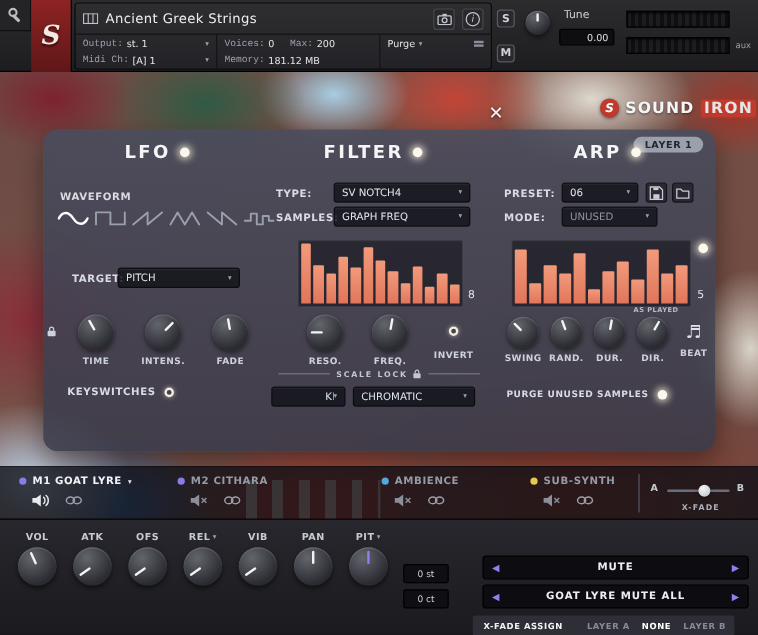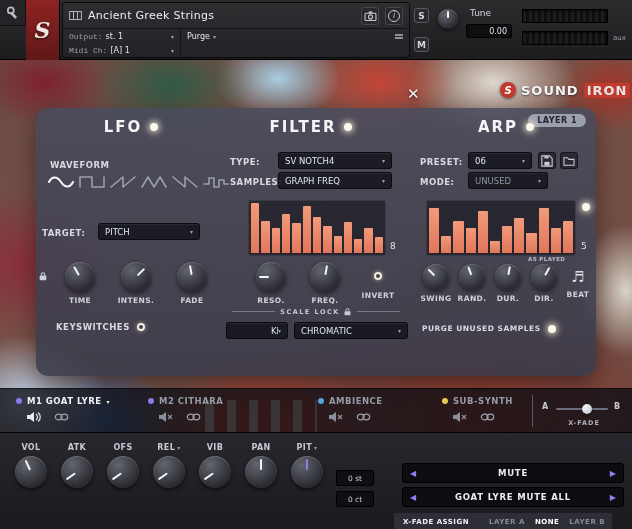--- a/index.html
+++ b/index.html
@@ -163,20 +163,32 @@
             <span class="flex1"></span>
               <span class="car">▾</span>
           </div>
           <div class="mrow">
             <span class="glabel">Midi Ch:</span>
             <span class="gval">[A] 1</span>
             <span class="flex1"></span>
               <span class="car">▾</span>
           </div>
         </div>
+        <div class="icol" style="width:136px;">
+          <div class="mrow">
+            <span class="glabel">Voices:</span>
+            <span class="gval">0</span>
+            <span class="glabel" style="margin-left:10px">Max:</span>
+            <span class="gval">200</span>
+          </div>
+          <div class="mrow">
+            <span class="glabel">Memory:</span>
+            <span class="gval">181.12 MB</span>
+          </div>
+        </div>
         <div class="icol" style="flex:1;border-right:none;">
           <div class="mrow">
             <span class="gval">Purge</span>
             <span class="car">▾</span>
             <span class="flex1"></span>
             <span class="minibars">
                 <span></span>
                 <span></span>
               </span>
           </div>
@@ -246,21 +258,21 @@
       <svg class="wave" viewBox="0 0 26 16">
           <path d="M1 13 L7 3 L13 13 L19 3 L25 13"></path>
         </svg>
       <svg class="wave" viewBox="0 0 26 16">
           <path d="M1 3 L13 13 L13 3 L25 13"></path>
         </svg>
       <svg class="wave" viewBox="0 0 26 16">
           <path d="M1 10 H6 V4 H11 V13 H16 V6 H21 V10 H25"></path>
         </svg>
     </div>
-    <span class="plabel" style="left:6px;top:120px;">TARGET:</span>
+    <span class="plabel" style="left:24px;top:120px;">TARGET:</span>
     <div class="dd" style="left:62px;top:115px;width:102px;">
       <span class="ddtext">PITCH</span>
       <span class="car">▾</span>
     </div>
     <svg class="abs" style="left:2px;top:163px;" width="10" height="10" viewBox="0 0 12 12">
       <rect x="2" y="5.5" width="8" height="5.5" rx="1" fill="#cdd1d9"></rect>
       <path d="M4 5.5 V4 a2 2 0 0 1 4 0 V5.5" fill="none" stroke="#cdd1d9" stroke-width="1.3"></path>
     </svg>
     <div class="abs kr" style="left:16px;top:154px;width:168px;">
       <div class="kwrap" style="width:56px;">
@@ -339,21 +351,21 @@
           <rect x="2" y="5.5" width="8" height="5.5" rx="1" fill="#c3c7d1"></rect>
           <path d="M4 5.5 V4 a2 2 0 0 1 4 0 V5.5" fill="none" stroke="#c3c7d1" stroke-width="1.3"></path>
         </svg>
       </span>
       <span class="line"></span>
     </div>
     <div class="dd" style="left:190px;top:214px;width:62px;padding-left:44px;">
       <span class="ddtext">KEY - C</span>
       <span class="car">▾</span>
     </div>
-    <div class="dd" style="left:258px;top:214px;width:114px;">
+    <div class="dd" style="left:258px;top:214px;width:102px;">
       <span class="ddtext">CHROMATIC</span>
       <span class="car">▾</span>
     </div>
 
     <span class="plabel" style="left:384px;top:49px;">PRESET:</span>
     <div class="dd" style="left:432px;top:44px;width:64px;">
       <span class="ddtext">06</span>
       <span class="car">▾</span>
     </div>
     <div class="iconbtn" style="left:502px;top:44px;">

